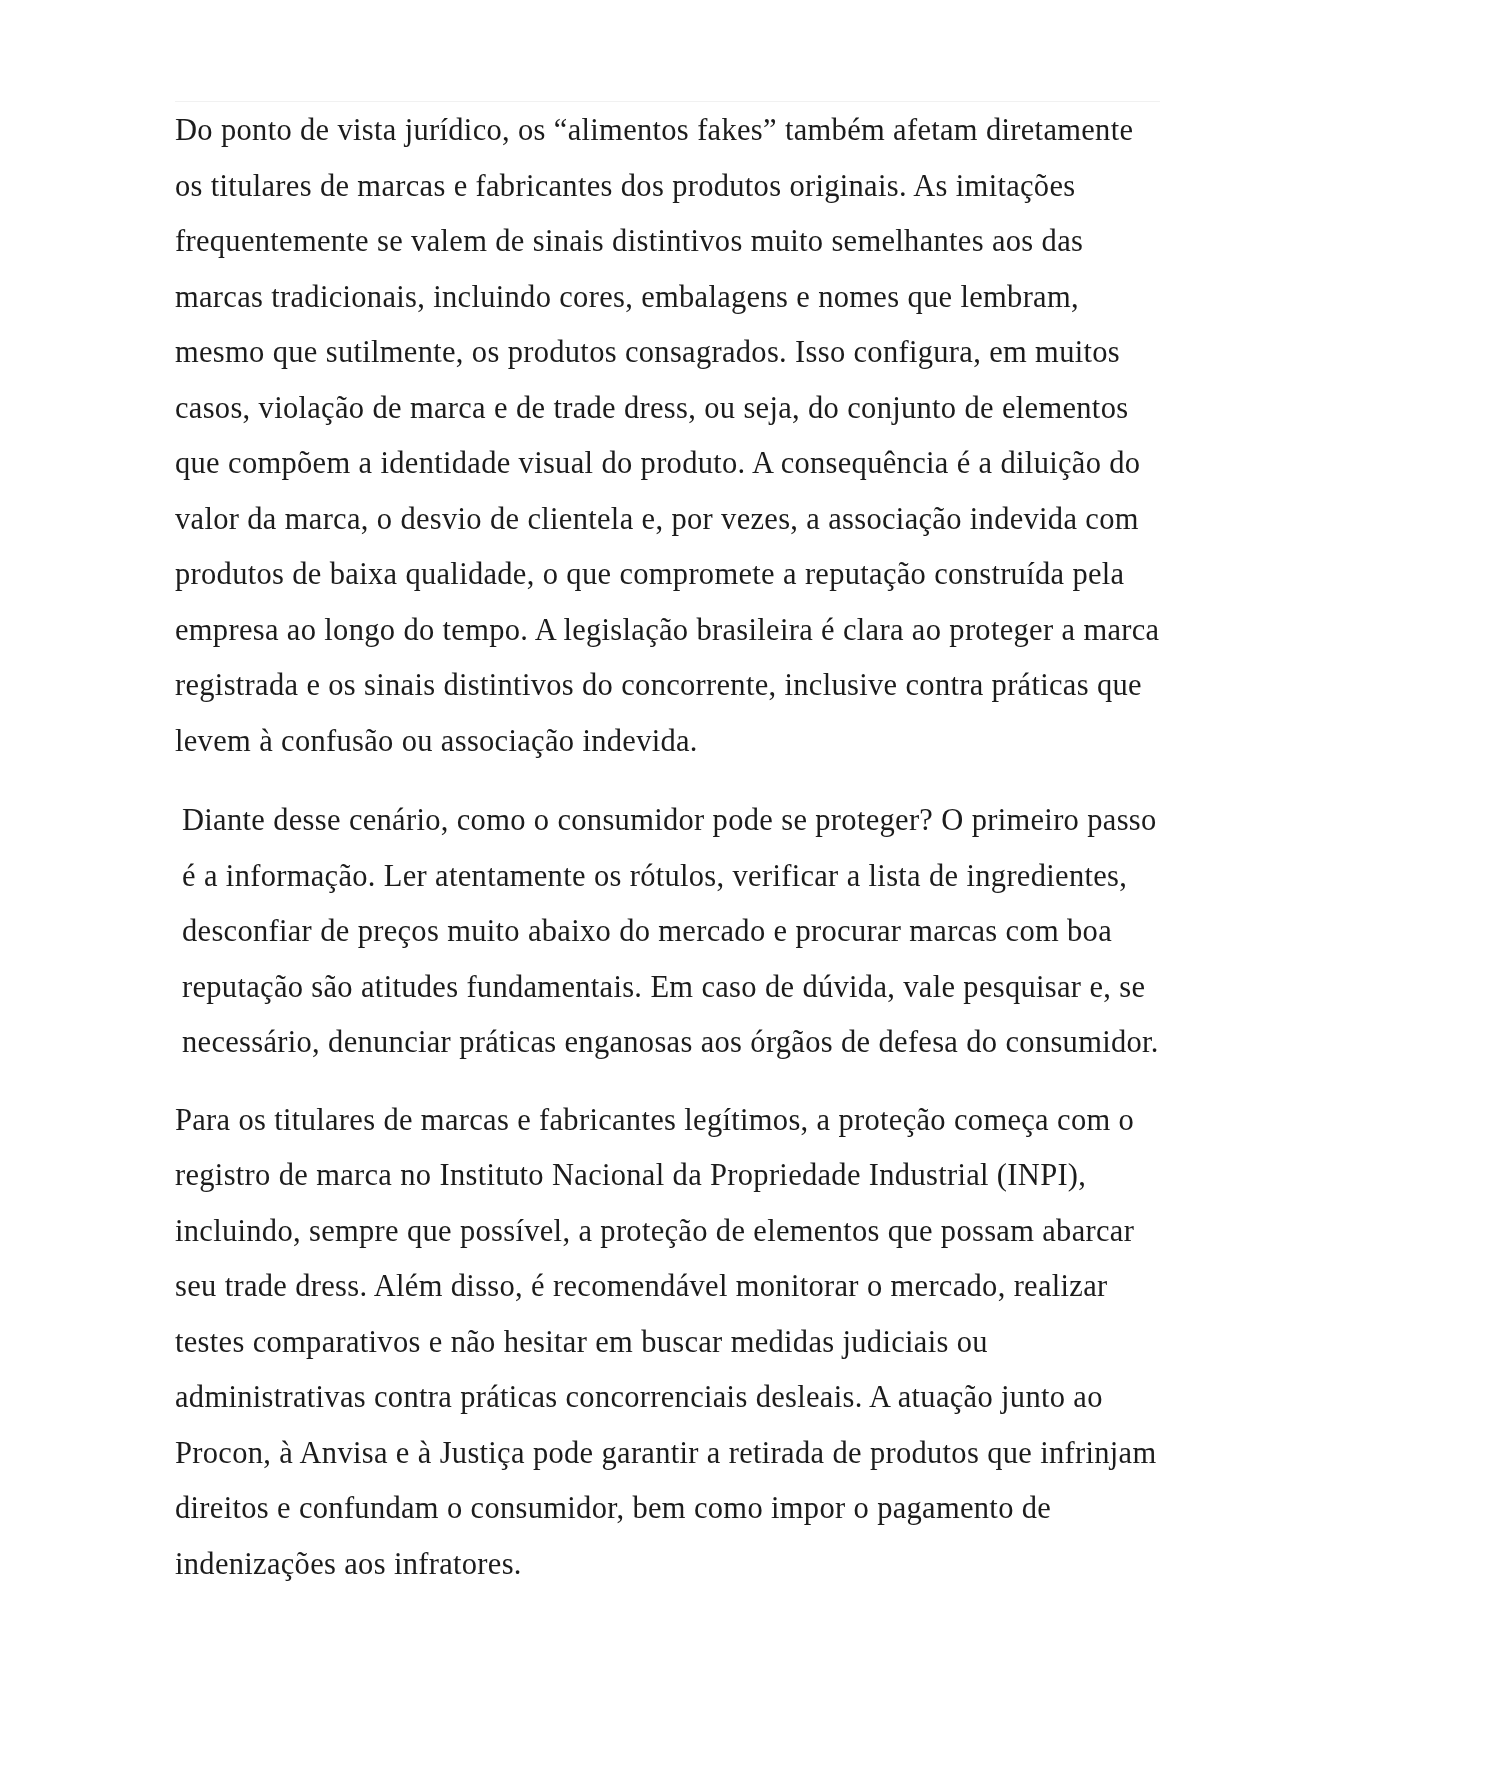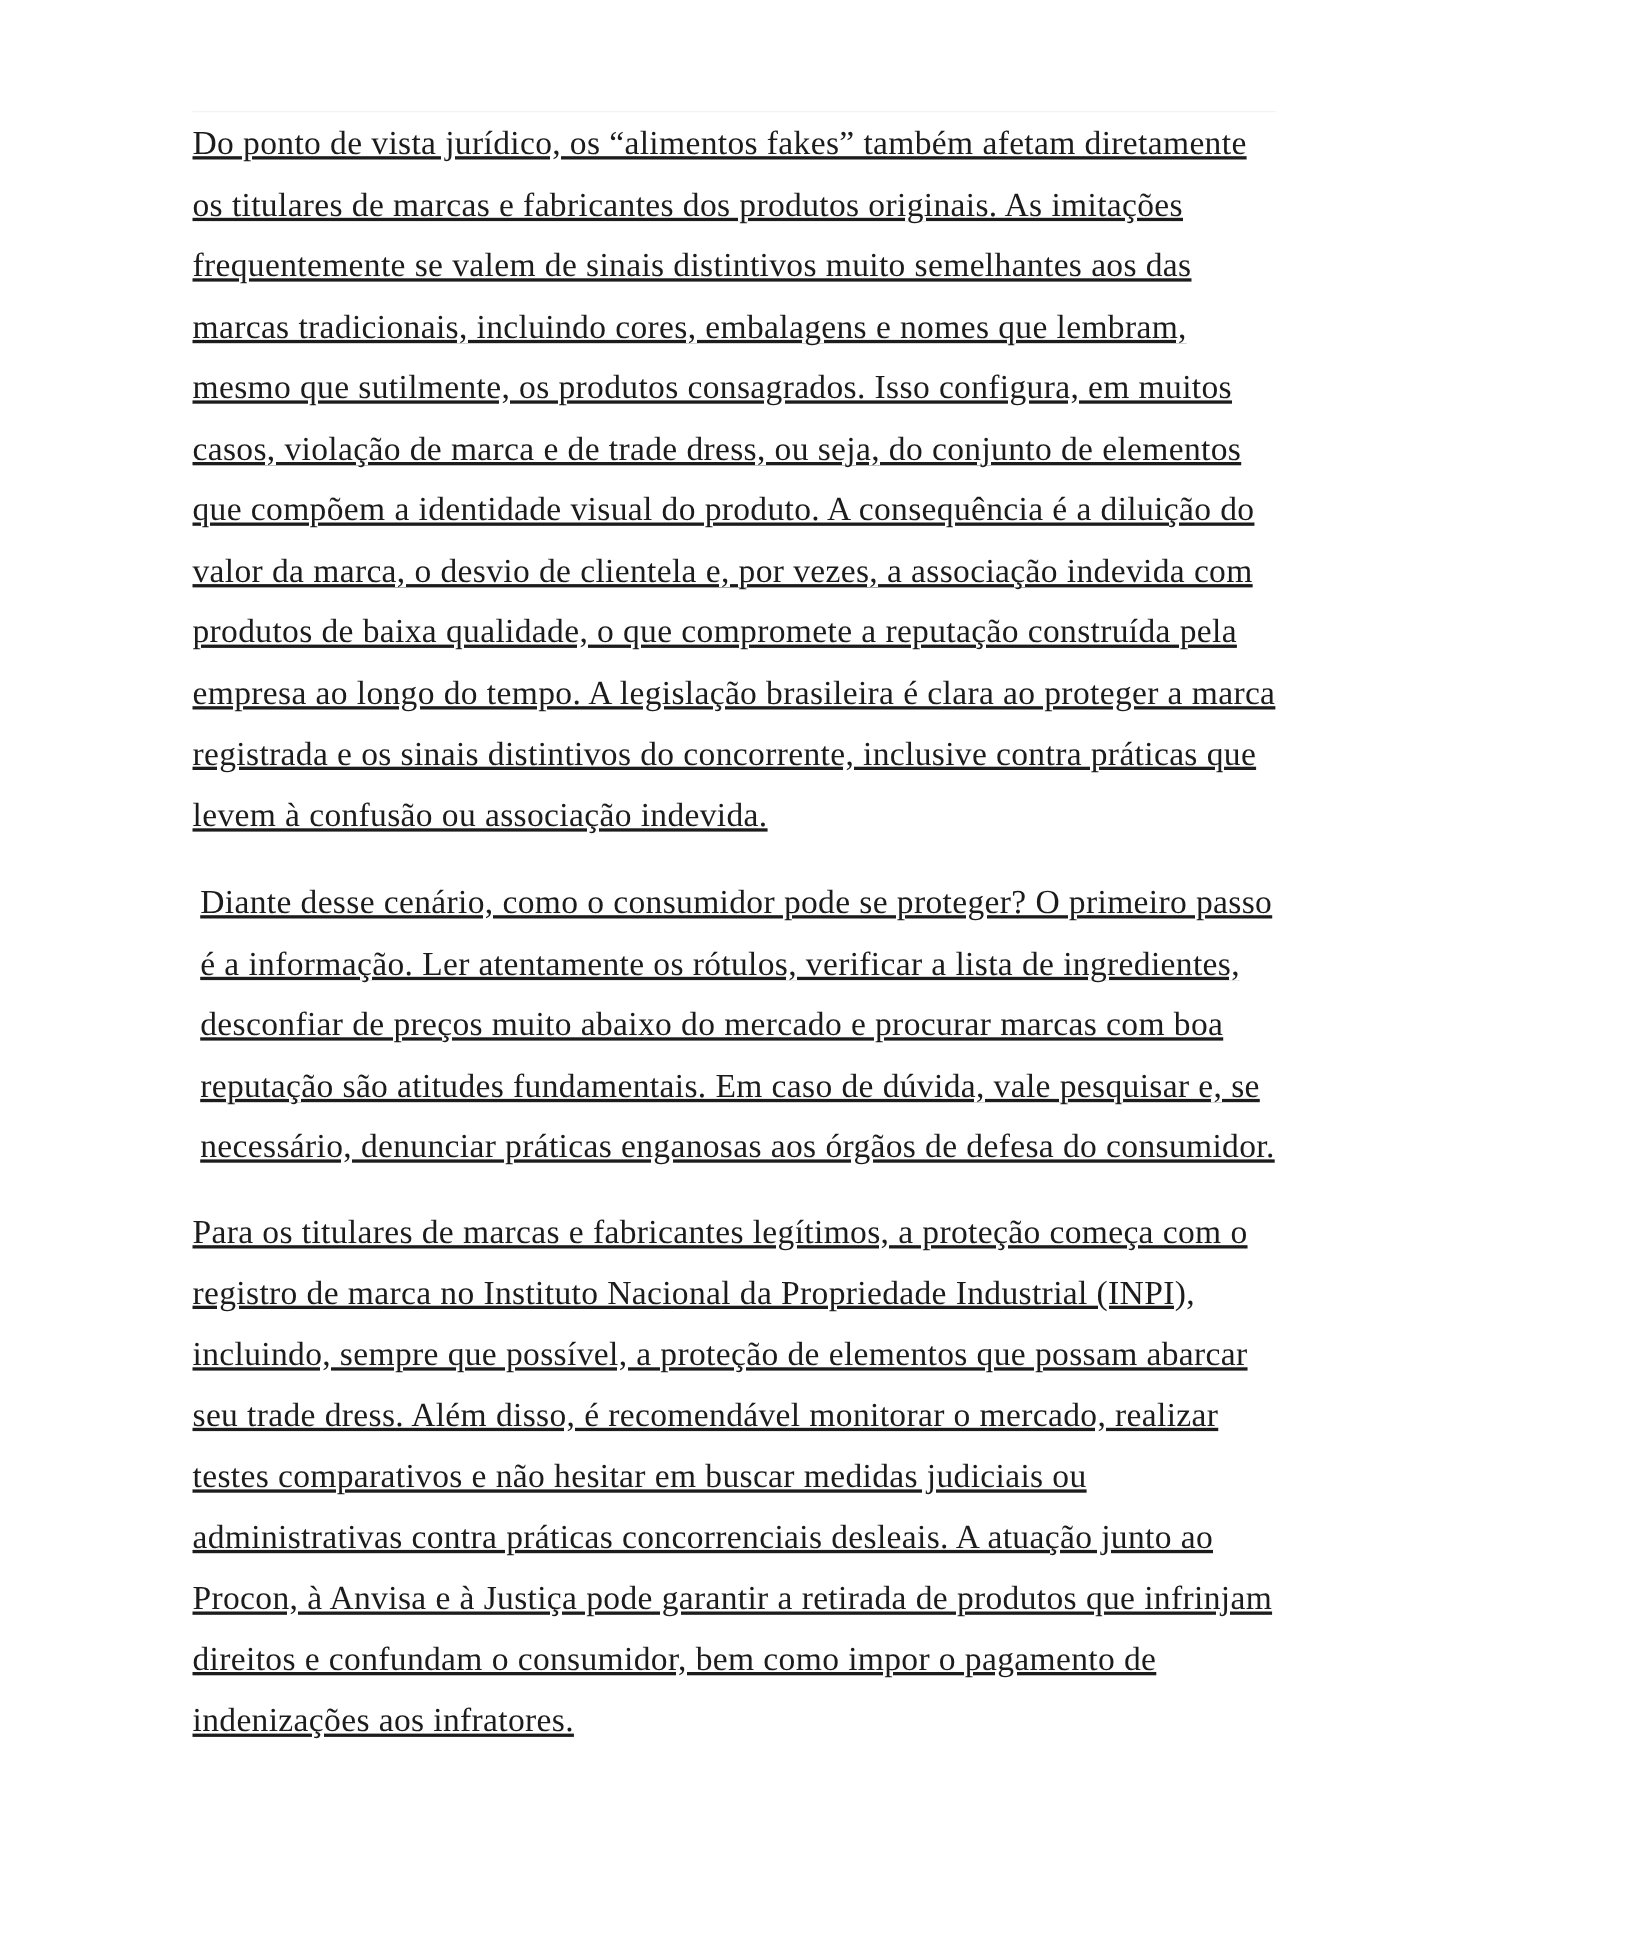--- a/index.html
+++ b/index.html
@@ -41,21 +41,20 @@
   }
 
   .para {
     margin: 0 0 18px 0;
     font-size: 30.5px;
     line-height: 55.5px;
     letter-spacing: 0.01em;
     color: #1c1c1c;
     text-align: left;
     word-spacing: 0.005em;
-    text-decoration: underline;
   }
 
   .para.indented {
     padding-left: 7px;
     margin-top: 24px;
     margin-bottom: 22px;
   }
 
   .para:last-child {
     margin-bottom: 0;

